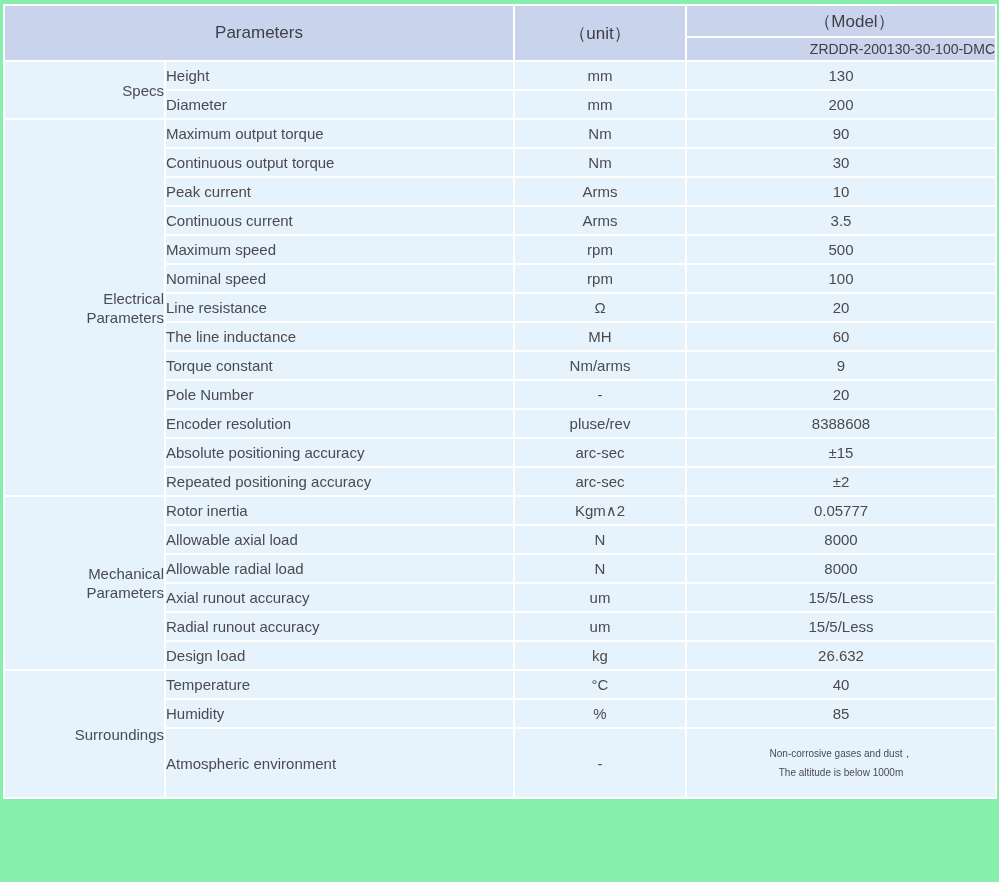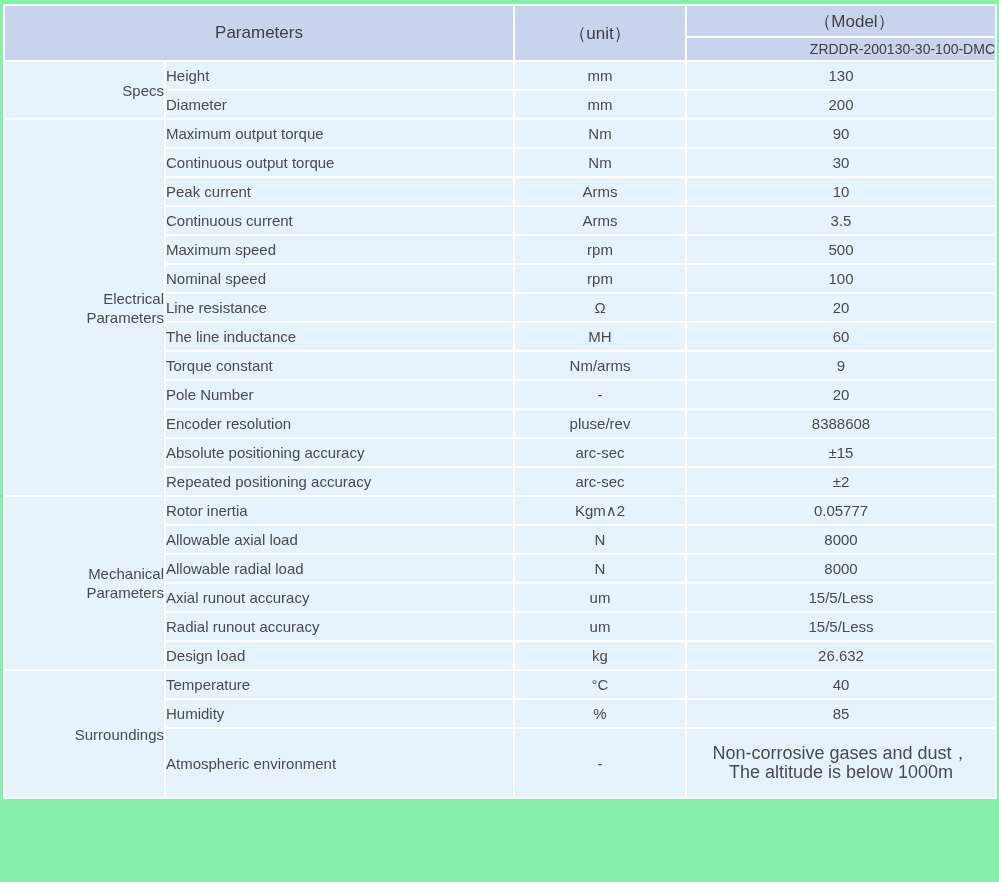--- a/index.html
+++ b/index.html
@@ -41,21 +41,21 @@
   td{background:var(--cell-bg);height:29px;font-size:15px;}
   td.group{
     text-align:right;
     white-space:pre-line;
     line-height:19px;
     font-size:15px;
   }
   td.param{text-align:left;}
   td.unit{text-align:center;}
   td.value{text-align:center;white-space:pre-line;line-height:19px;}
-  td.value.tall{height:70px;font-size:18px;}
+  td.value.tall{height:70px;font-size:10px;}
   .footnote{
     position:absolute;left:2px;top:856px;
     width:996px;
     font-size:13px;
     line-height:17px;
     color:var(--txt);
     white-space:nowrap;
   }
 </style>
 </head>

